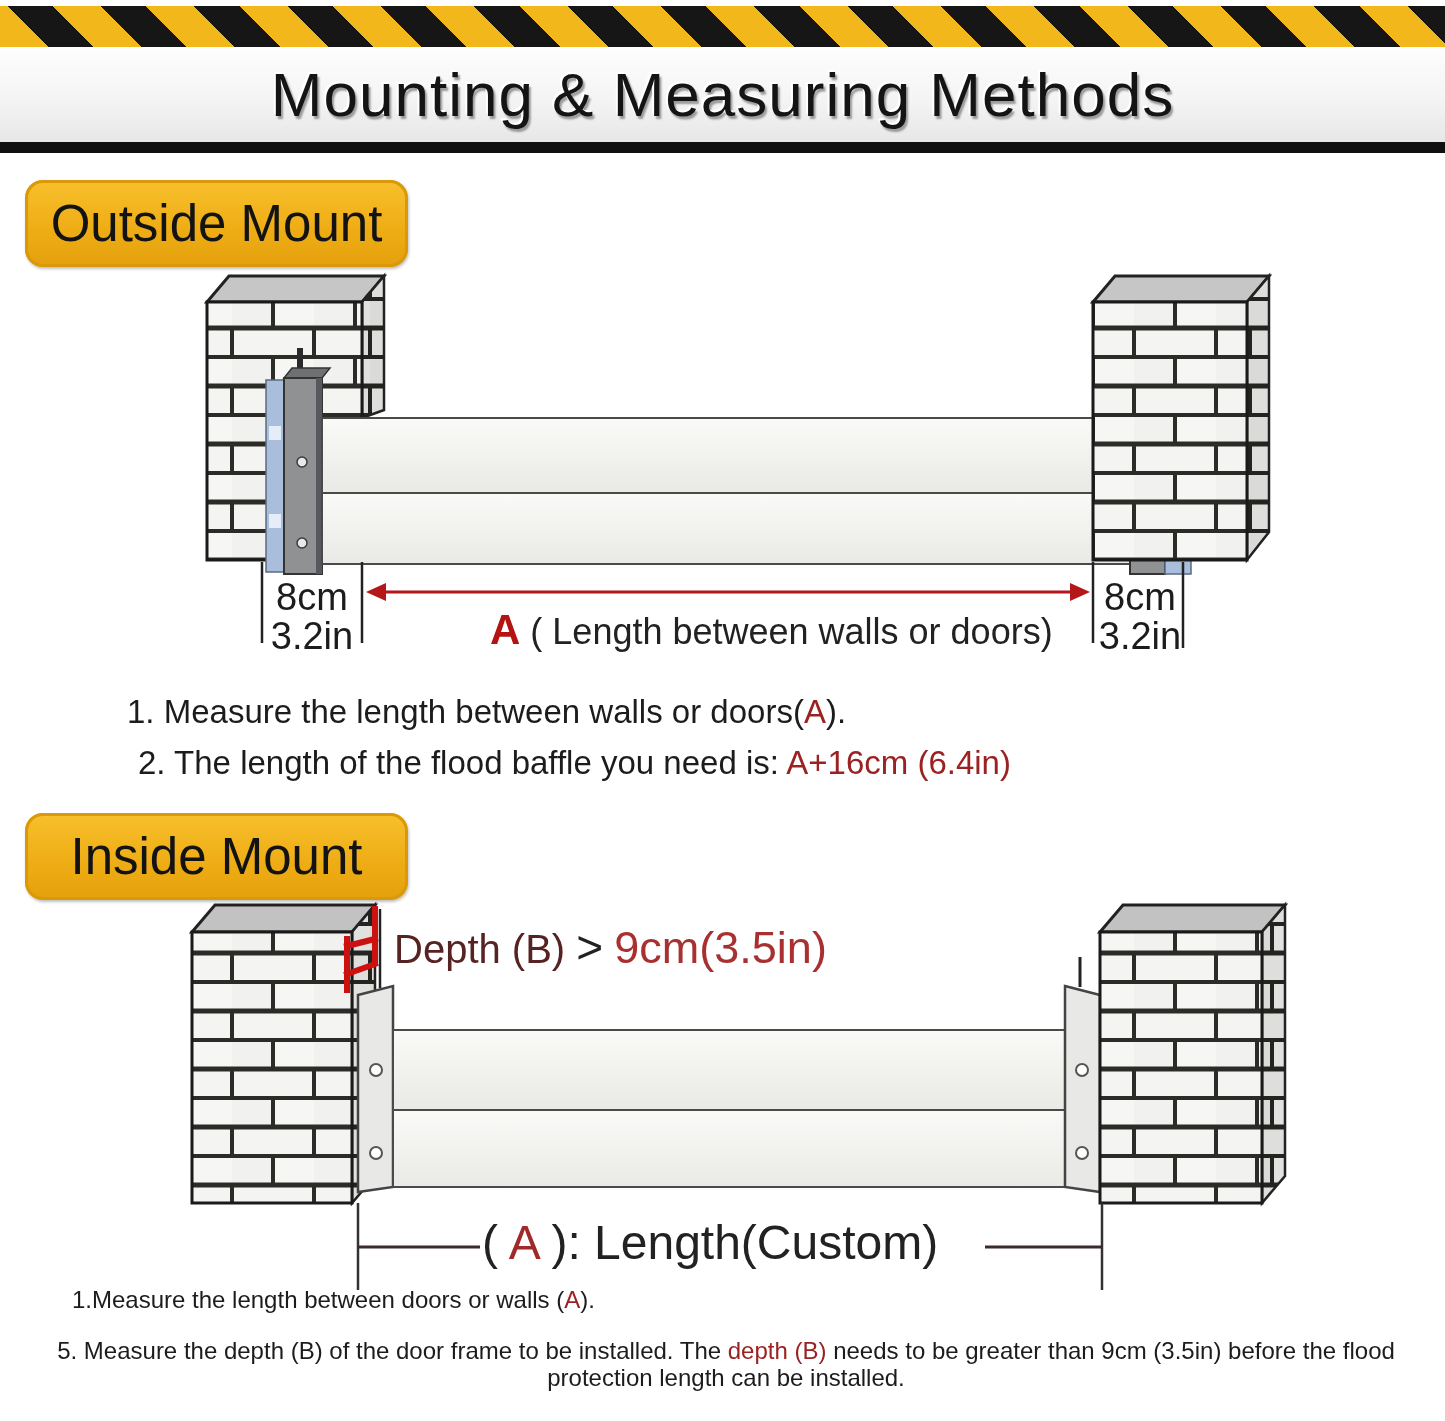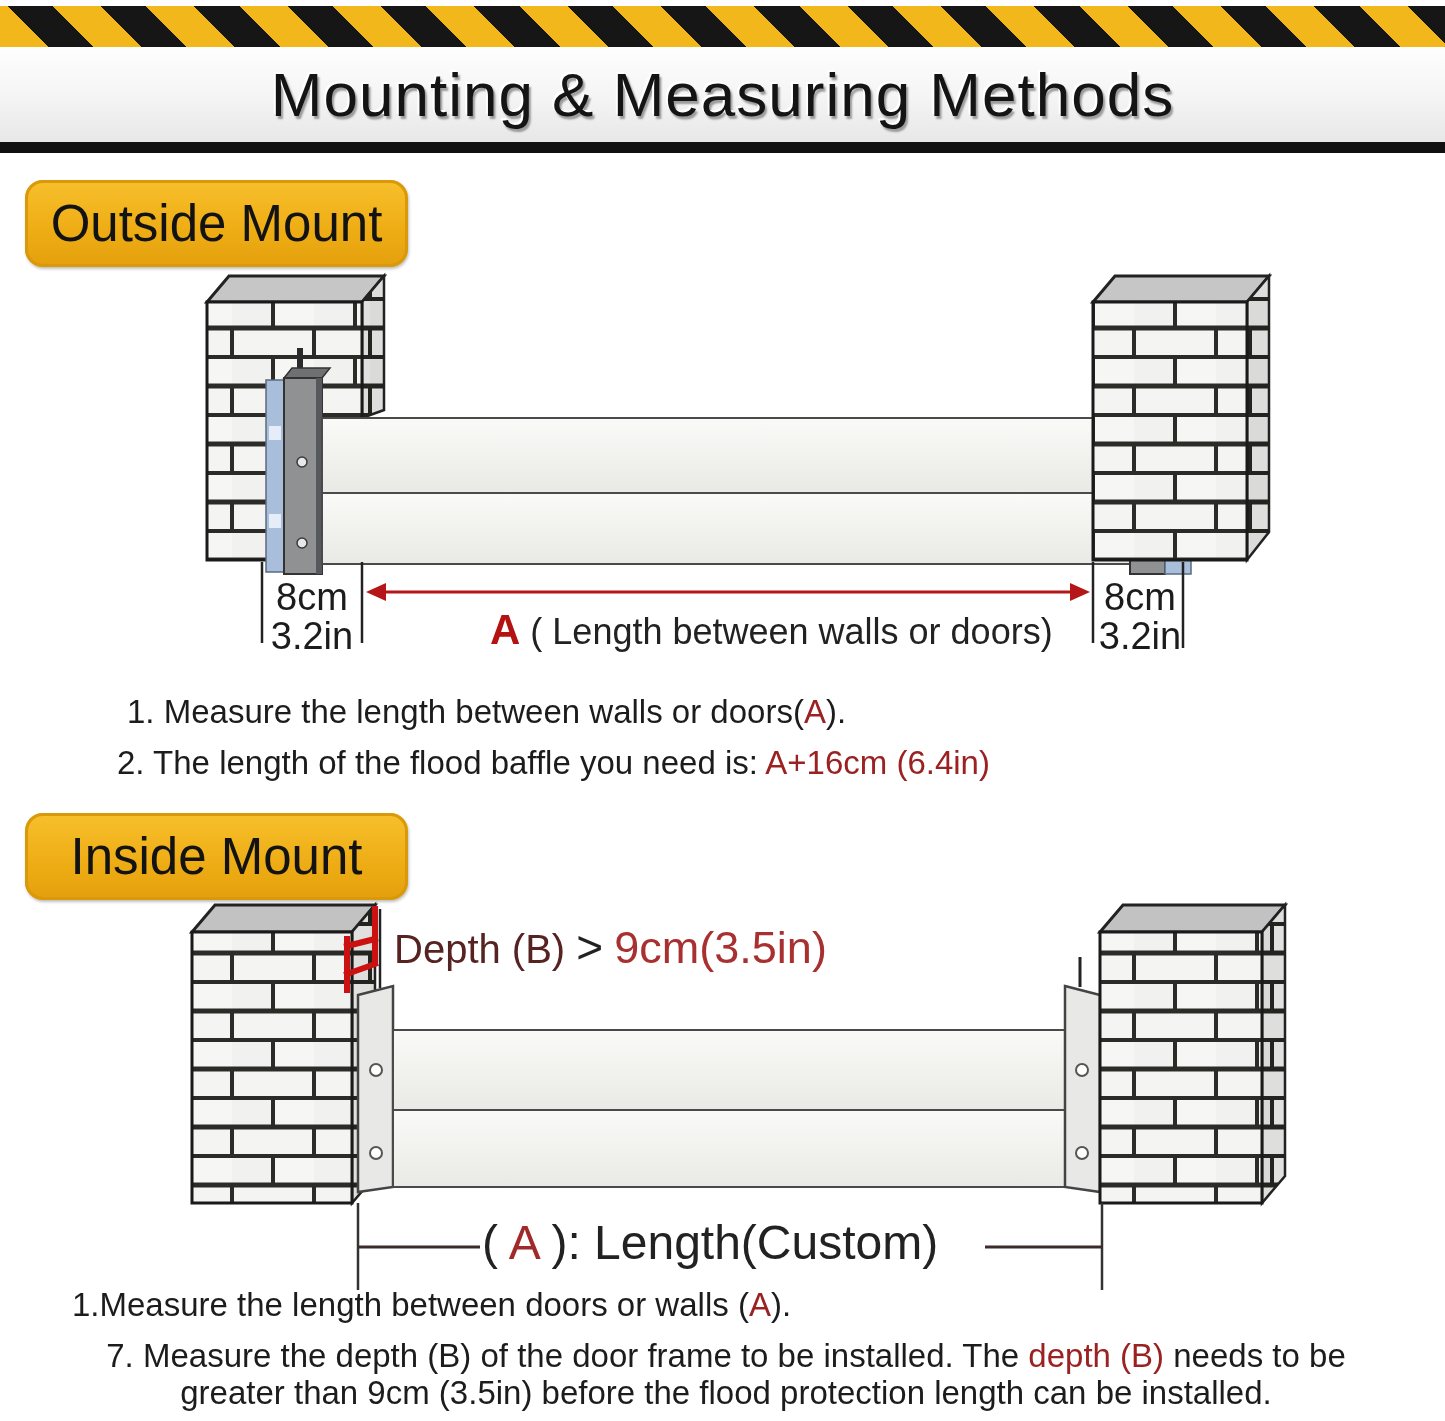--- a/index.html
+++ b/index.html
@@ -19,21 +19,21 @@
         background:linear-gradient(180deg,#f7c02c 0%,#eeac14 60%,#e3a00d 100%);
         box-shadow:inset 0 0 0 3px #d9990a, 1px 2px 3px rgba(0,0,0,.25);
         display:flex;align-items:center;justify-content:center;}
   .badge span{font-size:51px;color:#131313;}
   
   .diag{position:absolute;}
   text{font-family:"Liberation Sans",sans-serif;}
   
   .step{position:absolute;font-size:33px;color:#1c1c1c;white-space:nowrap;}
   .step .em{color:#9b2222;}
-  .bstep{font-size:33px;}
+  .bstep{font-size:24px;}
   #in-step2{white-space:normal;text-align:center;line-height:1.13;}
 </style>
 </head>
 <body>
 
 <div id="canvas">
 
   <div class="tape"></div>
   <div class="titleband">
     <div class="title">Mounting &amp; Measuring Methods</div>
@@ -127,21 +127,21 @@
     <text x="990" y="379" font-size="38" fill="#1c1c1c" text-anchor="middle">3.2in</text>
     <text x="340" y="374" font-size="36">
       <tspan font-size="42" font-weight="900" fill="#b51212">A</tspan>
       <tspan fill="#222">( Length between walls or doors)</tspan>
     </text>
   </svg>
 
   <div class="step" style="left:127px;top:693px;">
     <span>1. Measure the length between walls or doors(</span><span class="em">A</span><span>).</span>
   </div>
-  <div class="step" style="left:117px;top:744px;">
+  <div class="step" style="left:138px;top:744px;">
     <span>2. The length of the flood baffle you need is: </span><span class="em">A+16cm (6.4in)</span><span></span>
   </div>
 
   <svg class="diag" style="left:150px;top:895px;" width="1295" height="405" viewBox="0 0 1295 405">
 
     <g>
       <polygon points="42,37 202,37 225,10 65,10" fill="#c2c2c2" stroke="#222" stroke-width="3"></polygon>
       <polygon points="202,37 225,10 225,281 202,308" fill="url(#pbs)" stroke="#222" stroke-width="2.5"></polygon>
       <rect x="42" y="37" width="160" height="271" fill="url(#pb)" stroke="#1a1a1a" stroke-width="3"></rect>
     </g>
@@ -194,16 +194,16 @@
       <tspan fill="#222">(</tspan>
       <tspan fill="#a02a2a">A</tspan>
       <tspan fill="#222">): Length(Custom)</tspan>
     </text>
   </svg>
 
   <div class="step bstep" style="left:72px;top:1286px;">
     <span>1.Measure the length between doors or walls (</span><span class="em">A</span><span>).</span>
   </div>
   <div class="step bstep" id="in-step2" style="left:50px;top:1337px;width:1352px;">
-    <span>7. Measure the depth (B) of the door frame to be installed. The </span><span class="em">depth (B)</span><span> needs to be greater than 9cm (3.5in) before the flood protection length can be installed.</span>
+    <span>5. Measure the depth (B) of the door frame to be installed. The </span><span class="em">depth (B)</span><span> needs to be greater than 9cm (3.5in) before the flood protection length can be installed.</span>
   </div>
 
 </div>
 
 </body></html>

